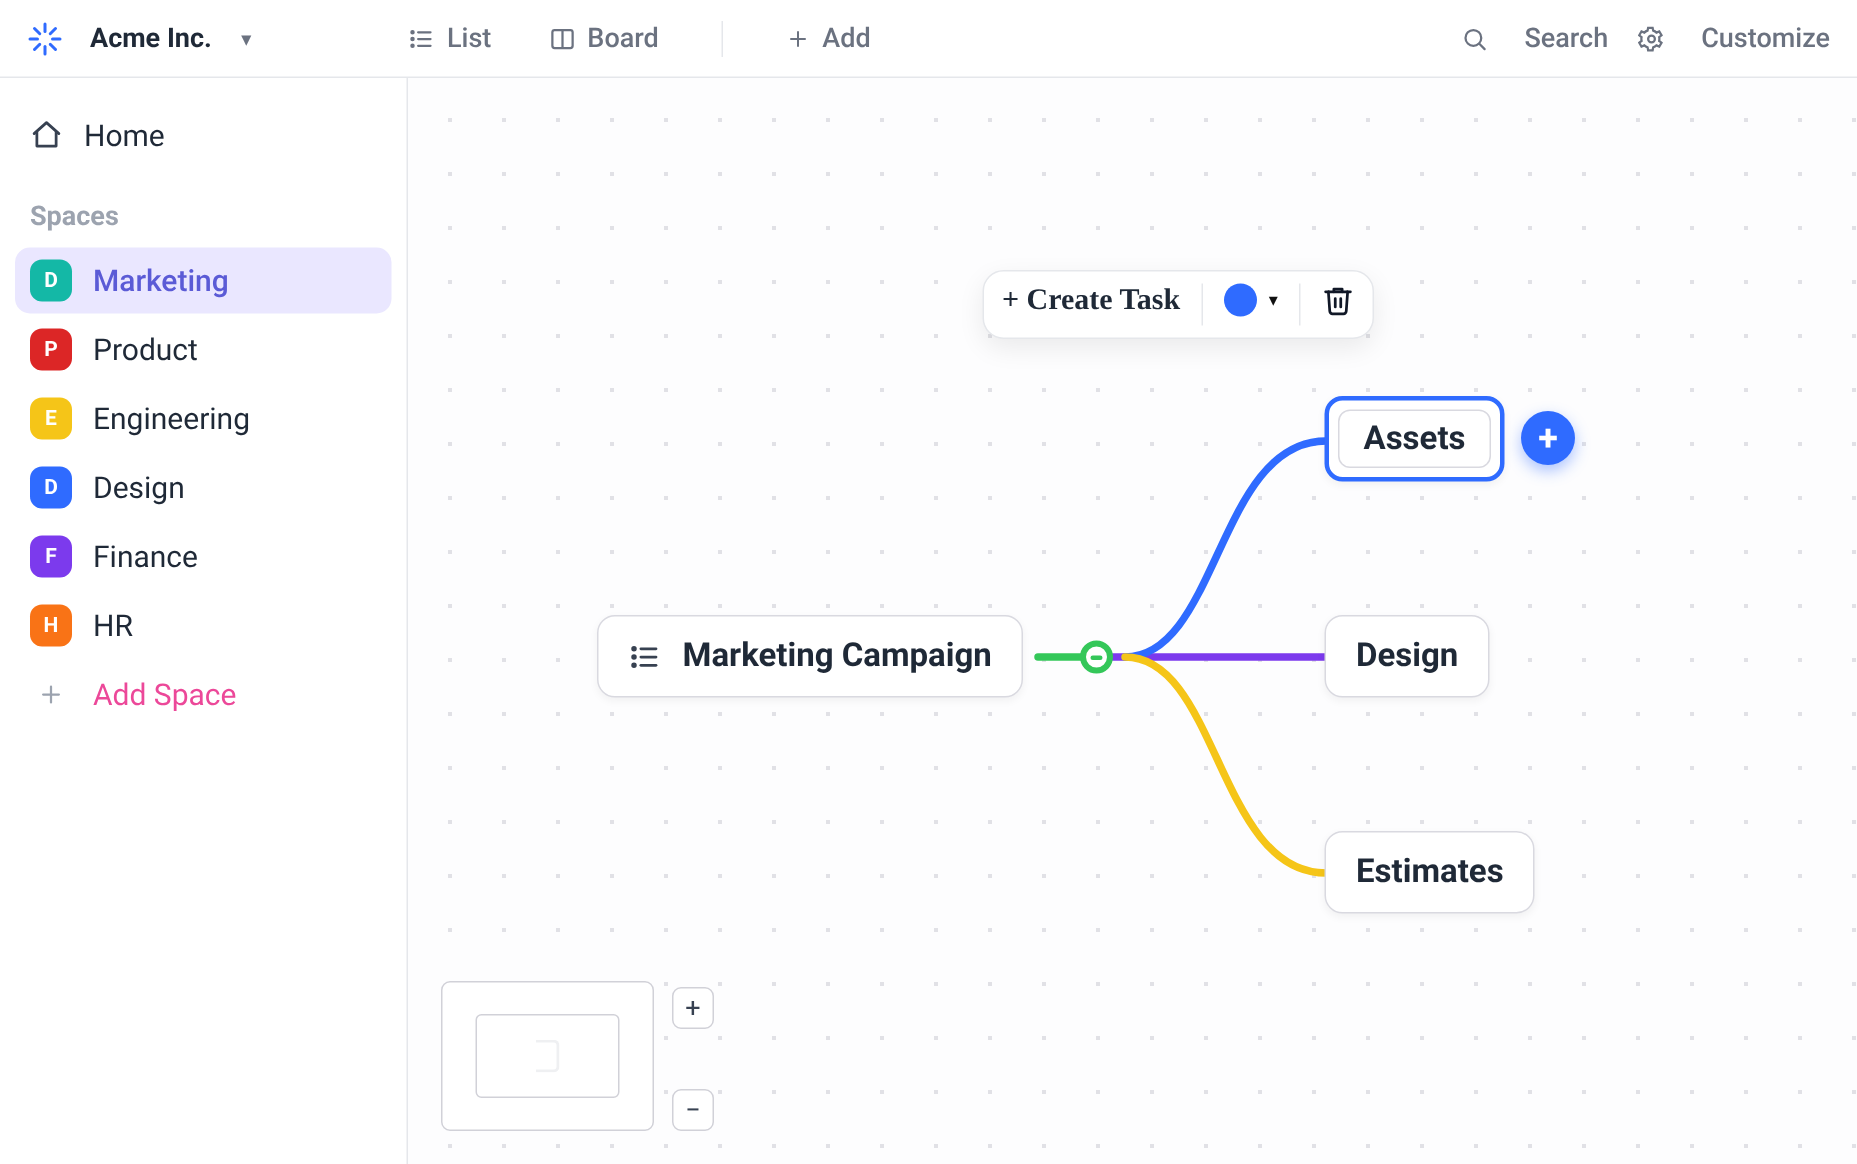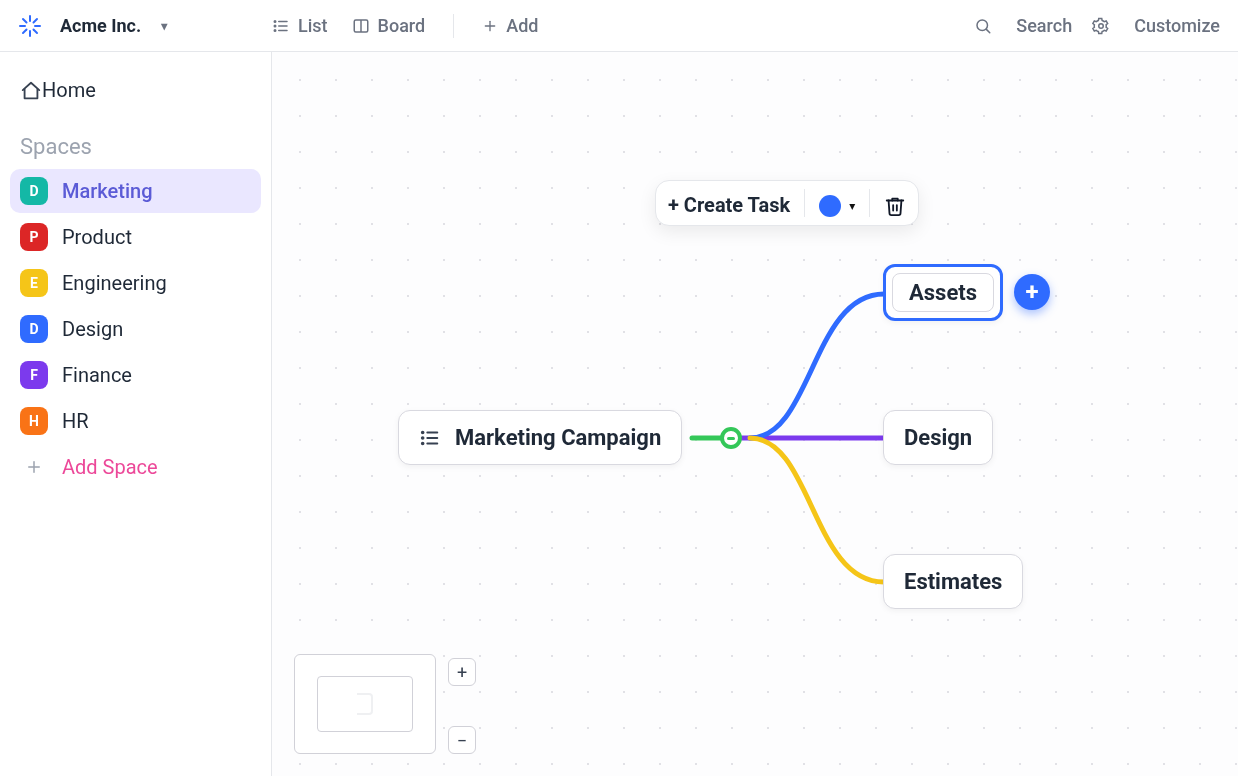--- a/index.html
+++ b/index.html
@@ -28,21 +28,21 @@
     gap: 18px;
     width: 254px; 
     font-size: 18px;
     font-weight: 700;
     cursor: pointer;
   }
   .brand .chev { font-size: 12px; color:#6b7280; margin-left:2px;}
   .view-tabs {
     display: flex;
     align-items: center;
-    gap: 24px;
+    gap: 38px;
     height: 100%;
   }
   .view-tab {
     display: flex;
     align-items: center;
     gap: 8px;
     color: #6b7280;
     font-size: 18px;
     font-weight: 500;
     height: 100%;
@@ -72,37 +72,37 @@
   
   .sidebar {
     position: absolute;
     top: 52px; left:0; bottom:0;
     width: 272px;
     border-right: 1px solid #e5e7eb;
     padding: 16px 10px;
     background:#fff;
   }
   .nav-item {
-    display:flex; align-items:flex-end; 
+    display:flex; align-items:center; gap:14px;
     padding: 10px 10px;
     font-size: 20px;
     color:#1f2937;
     cursor:pointer;
     border-radius: 8px;
   }
   .nav-item .badge {
     margin-left:auto;
     background:#e11d8e;
     color:#fff;
     font-size:14px; font-weight:700;
     border-radius: 999px;
     padding: 2px 8px;
   }
   .section-title {
-    font-size:22px; color:#9ca3af; font-weight:400;
+    font-size:18px; color:#9ca3af; font-weight:700;
     padding: 22px 10px 8px;
   }
   .space-item {
     display:flex; align-items:center; gap:14px;
     padding: 8px 10px;
     font-size:20px;
     color:#1f2937; cursor:pointer;
     border-radius: 10px;
     margin: 2px 0;
   }
@@ -133,23 +133,24 @@
   }
 
   
   .node-toolbar {
     position:absolute;
     top: 128px; left: 383px;
     background:#fff;
     border:1px solid #e5e7eb;
     border-radius: 14px;
     box-shadow: 0 6px 18px rgba(0,0,0,0.08);
-    display:flex; align-items:flex-end;
+    display:flex; align-items:flex-start;
     padding: 8px 12px;
     gap: 14px;
+    font-family: Liberation Serif, serif;
   }
   .node-toolbar .btn-text {
     font-size:20px; font-weight:700; cursor:pointer;
     display:flex; align-items:center; gap:4px;
   }
   .node-toolbar .v-sep { width:1px; height:28px; background:#e5e7eb; }
   .color-chip {
     width:22px; height:22px; border-radius:50%; background:#2f6bff;
   }
   .color-picker {

